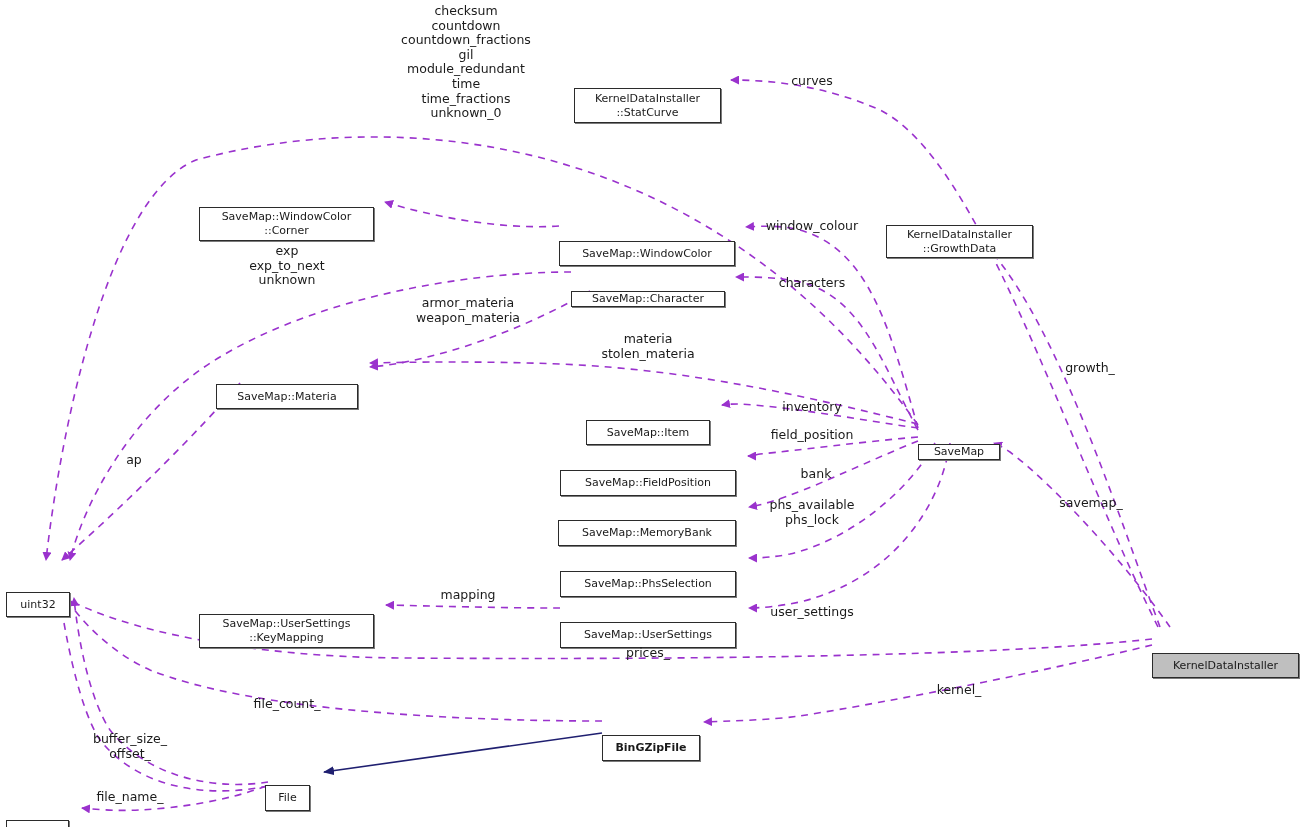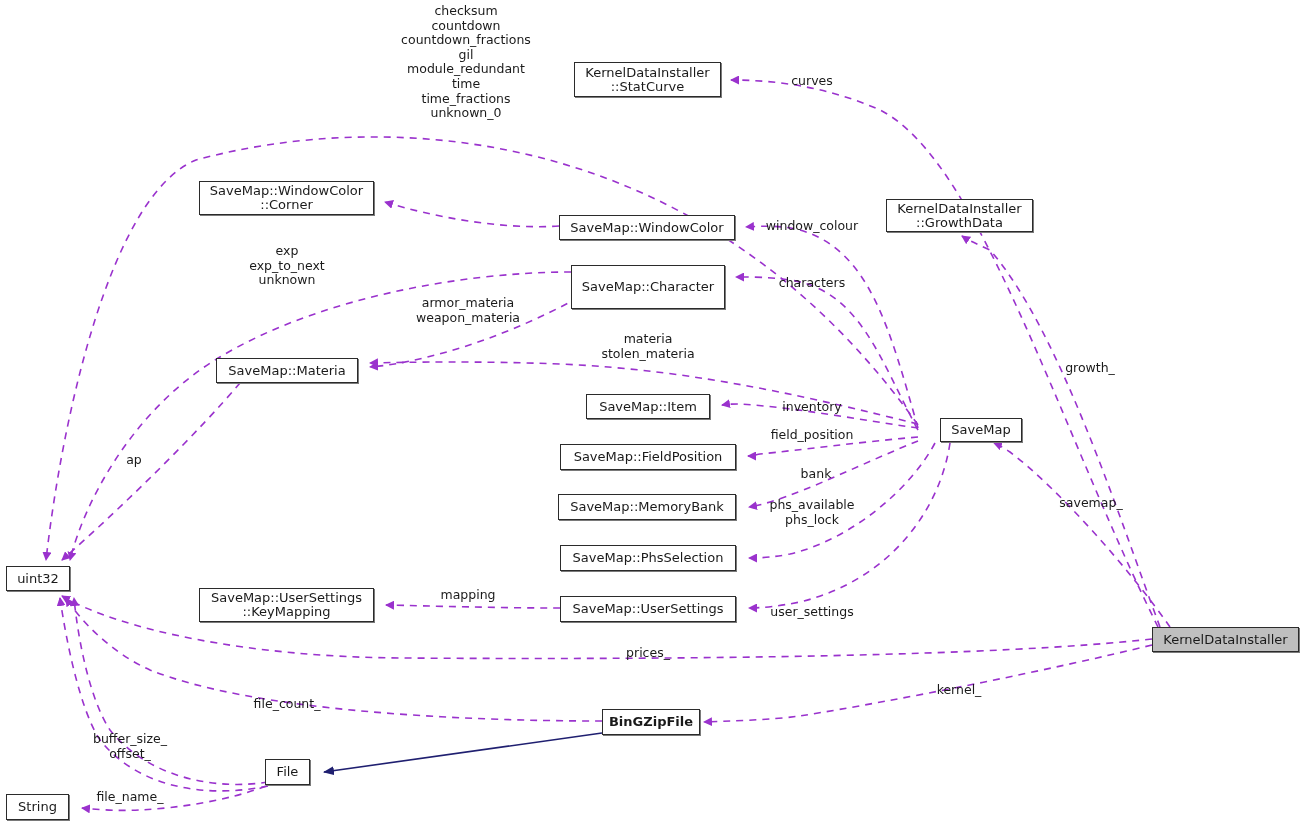--- a/index.html
+++ b/index.html
@@ -23,29 +23,30 @@
     top: 0;
     width: 1304px;
     height: 827px;
   }
   .node {
     position: absolute;
     box-sizing: border-box;
     border: 1px solid #2b2b2b;
     background: #ffffff;
     color: #1a1a1a;
-    font-size: 13px;
+    font-size: 11px;
     line-height: 14px;
     display: flex;
     align-items: center;
     justify-content: center;
     text-align: center;
     white-space: pre;
     z-index: 5;
     box-shadow: 1px 1px 0 0 #7a7a7a;
+    margin-top: 26px;
   }
   .node.highlight {
     background: #bfbfbf;
   }
   .edge-label {
     position: absolute;
     font-size: 12.5px;
     line-height: 14.6px;
     color: #1a1a1a;
     text-align: center;
@@ -126,30 +127,30 @@
   <div class="node" style="left:6px;top:794px;width:63px;height:26px;">String</div>
   <div class="node" style="left:199px;top:181px;width:175px;height:34px;">SaveMap::WindowColor
 ::Corner</div>
   <div class="node" style="left:216px;top:358px;width:142px;height:25px;">SaveMap::Materia</div>
   <div class="node" style="left:199px;top:588px;width:175px;height:34px;">SaveMap::UserSettings
 ::KeyMapping</div>
   <div class="node" style="left:265px;top:759px;width:45px;height:26px;">File</div>
   <div class="node" style="left:574px;top:62px;width:147px;height:35px;">KernelDataInstaller
 ::StatCurve</div>
   <div class="node" style="left:559px;top:215px;width:176px;height:25px;">SaveMap::WindowColor</div>
-  <div class="node" style="left:571px;top:265px;width:154px;height:44px;">SaveMap::Character</div>
+  <div class="node" style="left:571px;top:265px;width:154px;height:16px;">SaveMap::Character</div>
   <div class="node" style="left:586px;top:394px;width:124px;height:25px;">SaveMap::Item</div>
   <div class="node" style="left:560px;top:444px;width:176px;height:26px;">SaveMap::FieldPosition</div>
   <div class="node" style="left:558px;top:494px;width:178px;height:26px;">SaveMap::MemoryBank</div>
   <div class="node" style="left:560px;top:545px;width:176px;height:26px;">SaveMap::PhsSelection</div>
   <div class="node" style="left:560px;top:596px;width:176px;height:26px;">SaveMap::UserSettings</div>
   <div class="node" style="left:602px;top:709px;width:98px;height:26px;font-weight:bold;">BinGZipFile</div>
   <div class="node" style="left:886px;top:199px;width:147px;height:33px;">KernelDataInstaller
 ::GrowthData</div>
-  <div class="node" style="left:940px;top:418px;width:82px;height:24px;">SaveMap</div>
+  <div class="node" style="left:918px;top:418px;width:82px;height:16px;">SaveMap</div>
   <div class="node highlight" style="left:1152px;top:627px;width:147px;height:25px;">KernelDataInstaller</div>
 
   <div class="edge-label" style="left:466px;top:4px;">checksum
 countdown
 countdown_fractions
 gil
 module_redundant
 time
 time_fractions
 unknown_0</div>

